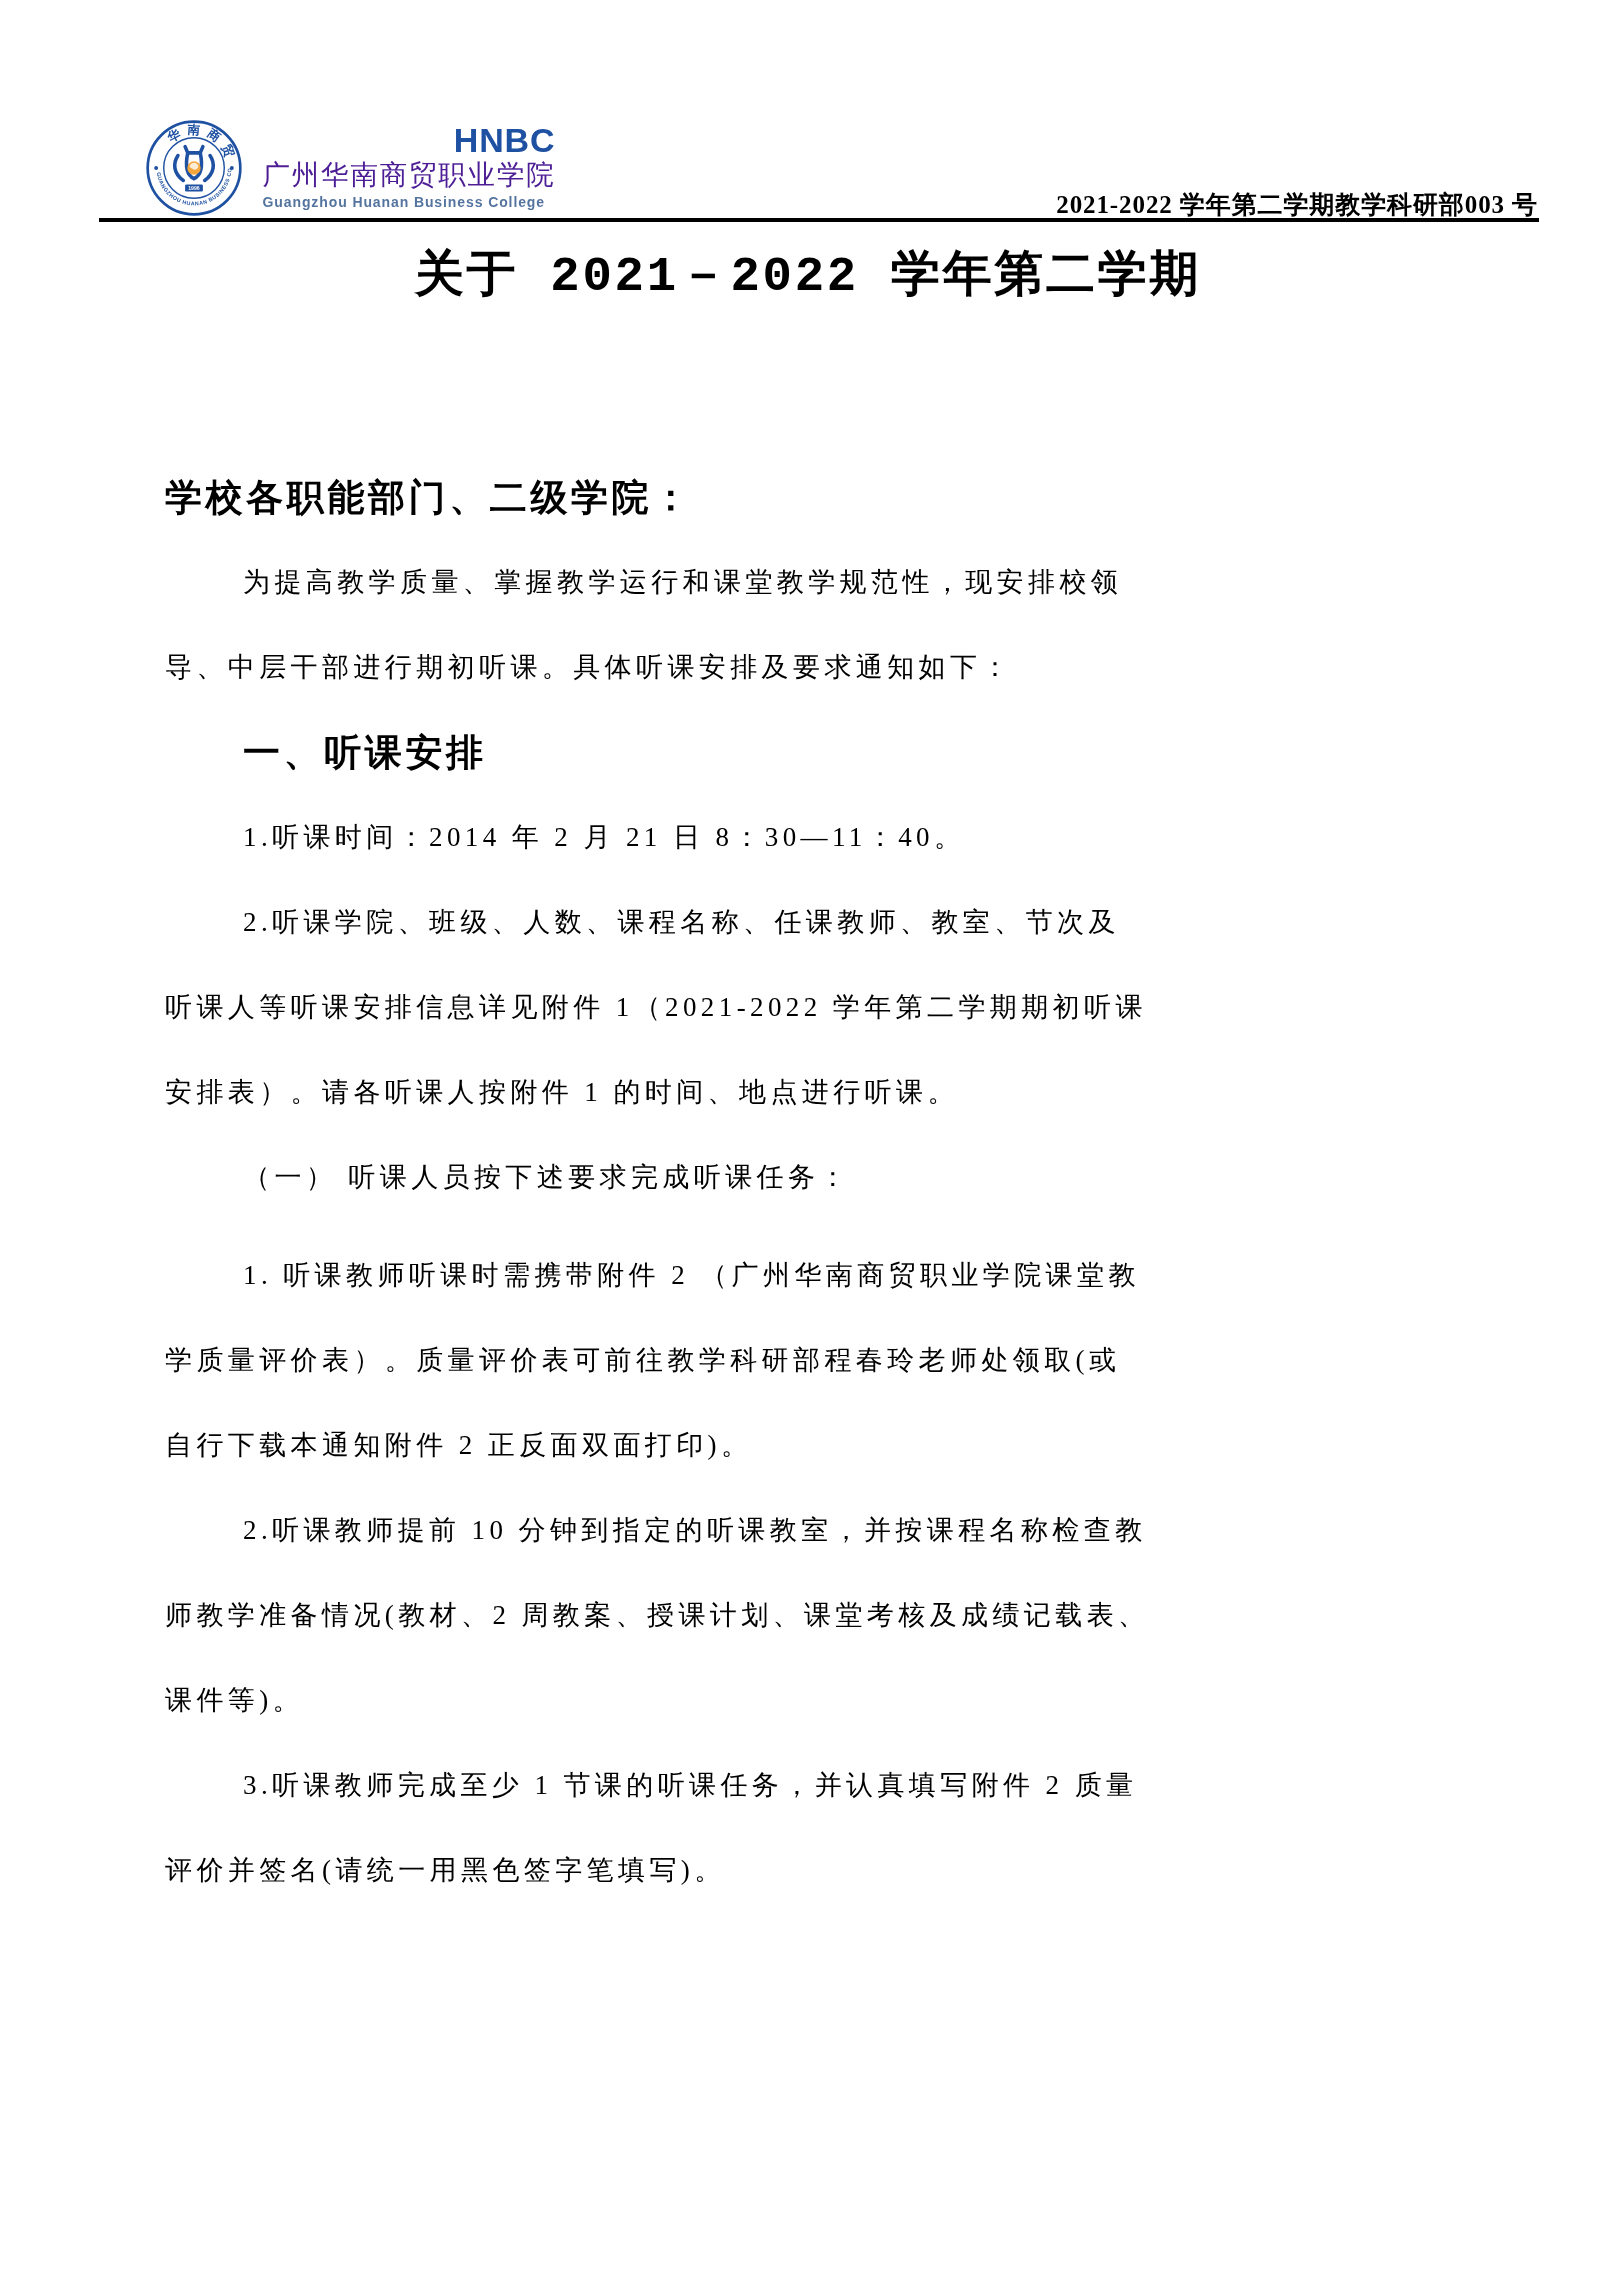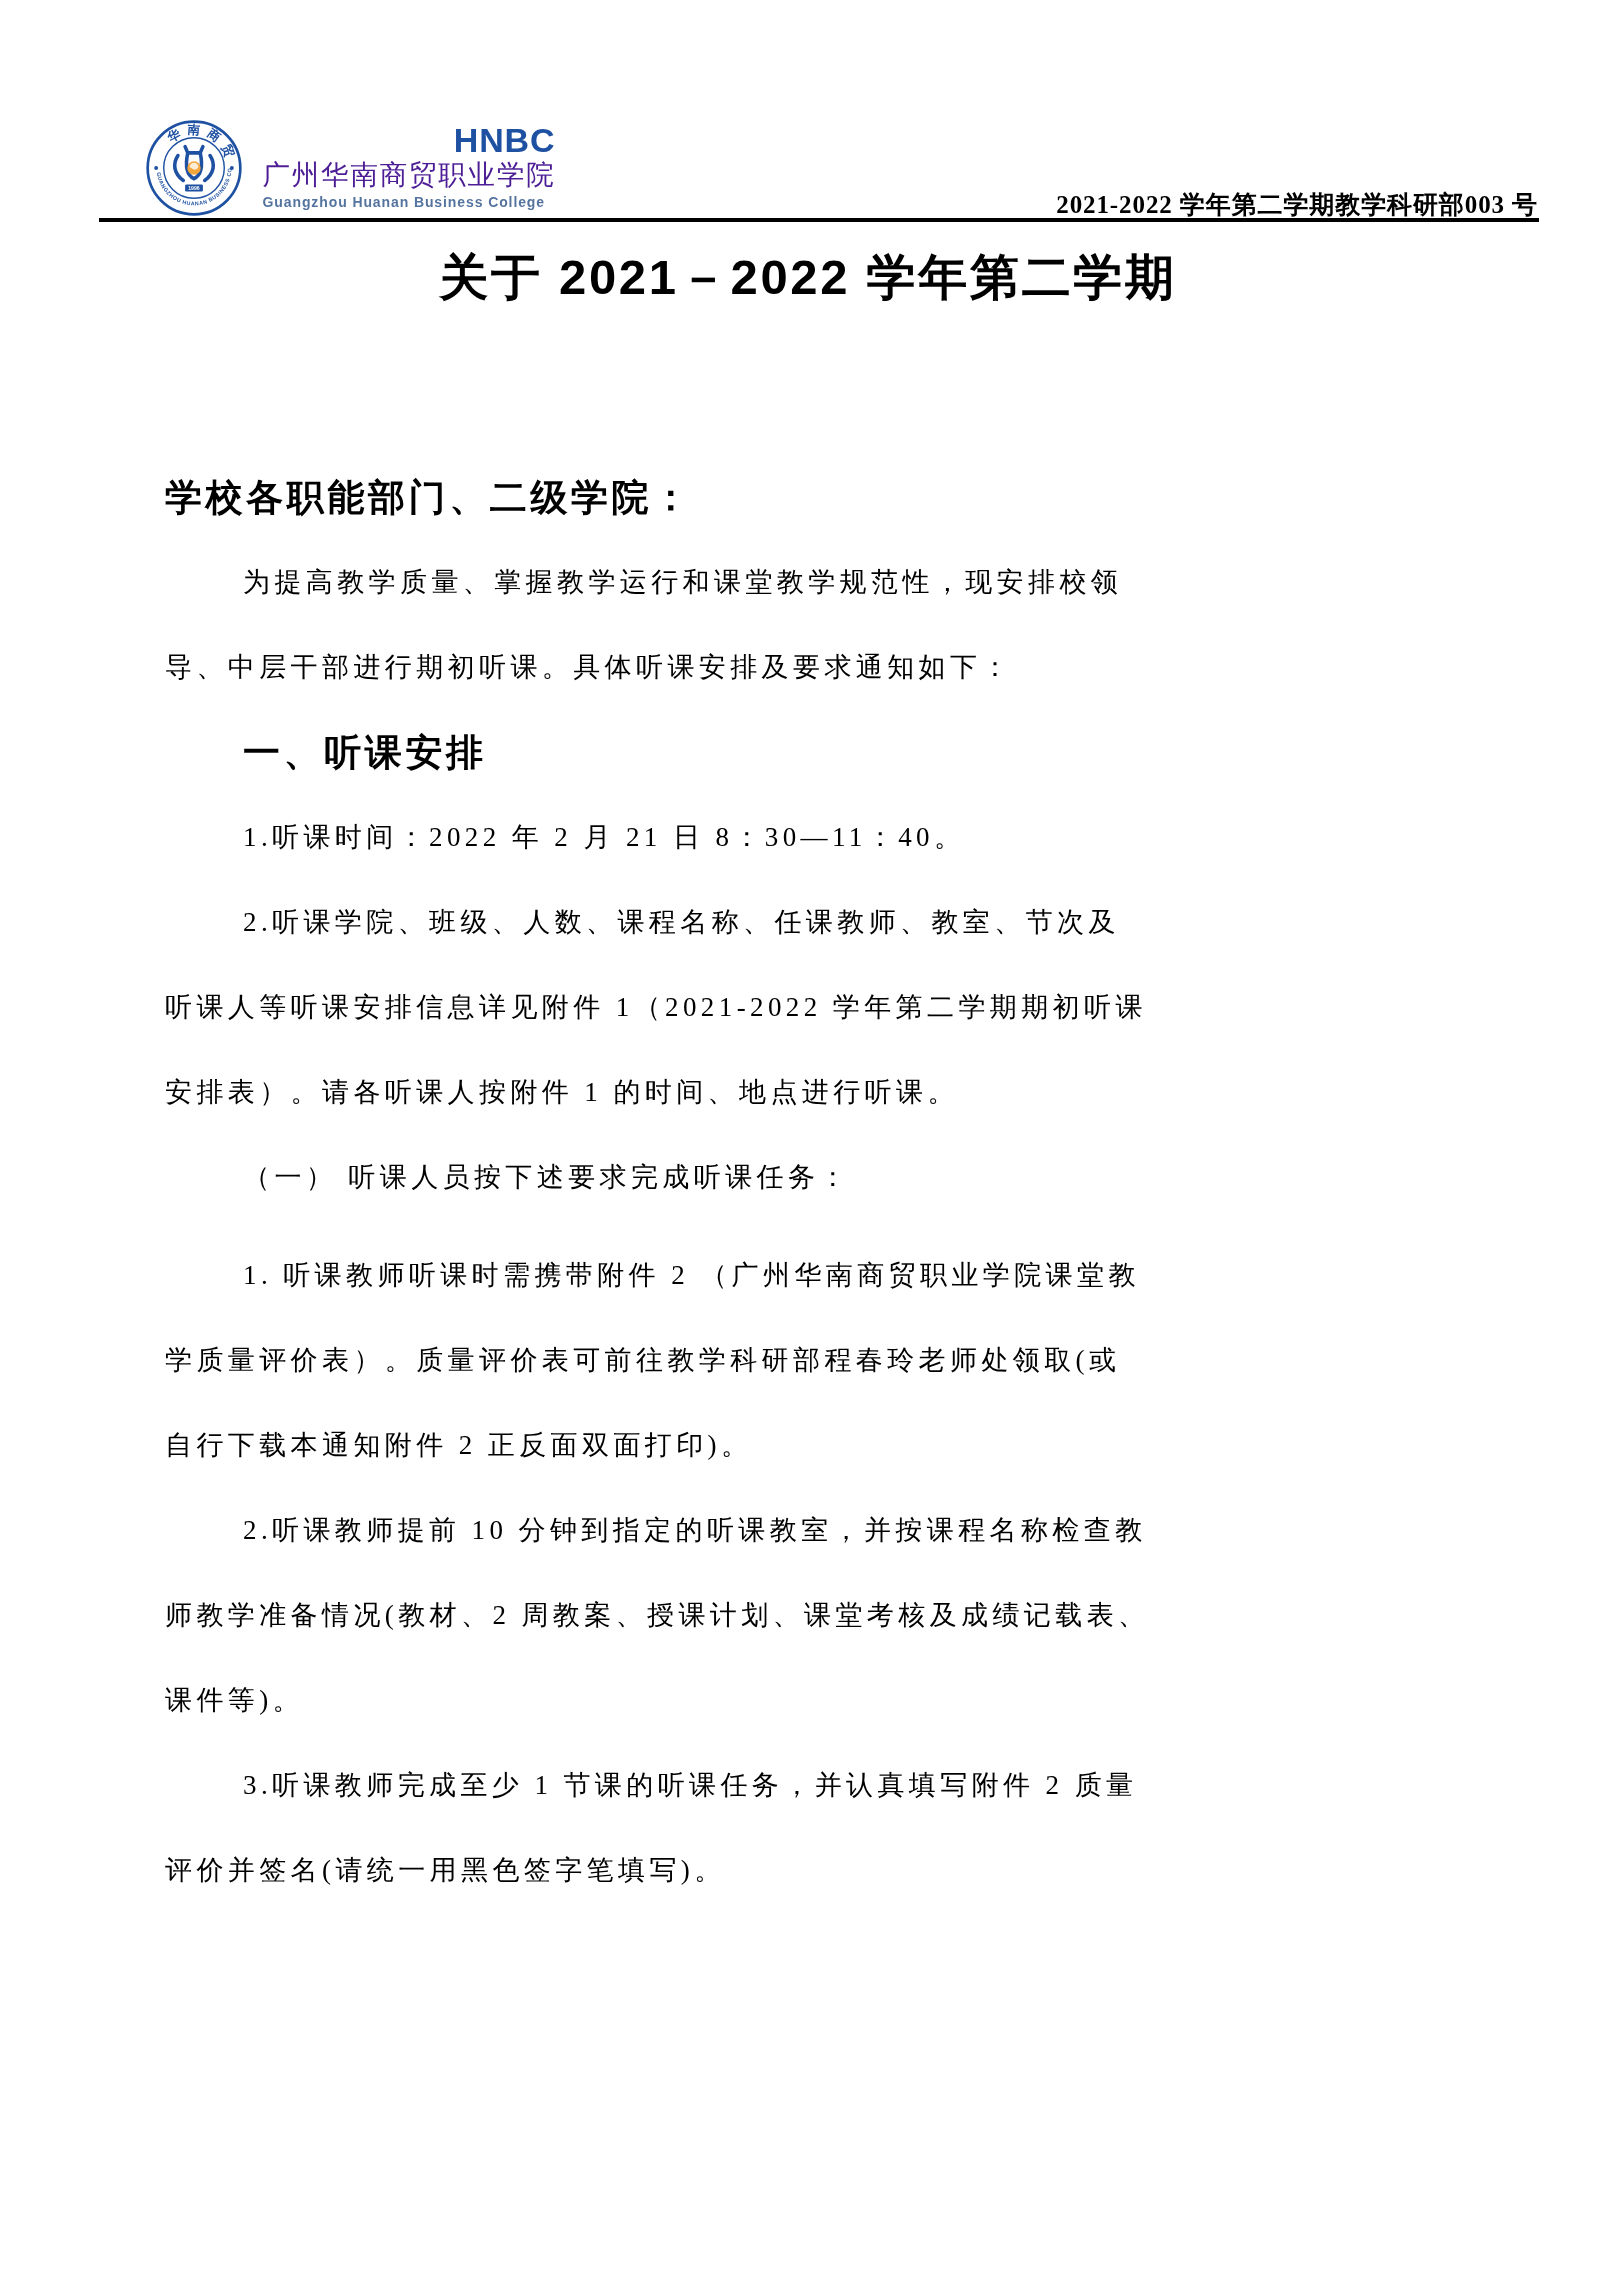--- a/index.html
+++ b/index.html
@@ -40,21 +40,21 @@
   .header-rule{
     position:absolute;left:99px;top:218px;
     width:1440px;height:4.4px;background:#000;
   }
   
   .title-block{
     position:absolute;left:0;top:236px;width:1616px;
     text-align:center;
   }
   .title-line{
-    font-family:Liberation Sans, sans-serif;
+    font-family:Liberation Mono, monospace;
     font-weight:bold;font-size:49px;line-height:82px;
     letter-spacing:2.7px;white-space:nowrap;
   }
   
   .doc-body{
     position:absolute;left:147px;top:455px;width:1359px;
   }
   .line{
     white-space:nowrap;
     line-height:85px;height:85px;margin-left:18px;
@@ -116,21 +116,21 @@
 
   <div class="title-block">
     <div class="title-line">关于 2021－2022 学年第二学期</div>
   </div>
 
   <div class="doc-body">
       <div class="line hei">学校各职能部门、二级学院：</div>
       <div class="line song indent">为提高教学质量、掌握教学运行和课堂教学规范性，现安排校领</div>
       <div class="line song">导、中层干部进行期初听课。具体听课安排及要求通知如下：</div>
       <div class="line hei indent">一、听课安排</div>
-      <div class="line song indent">1.听课时间：2022 年 2 月 21 日 8：30—11：40。</div>
+      <div class="line song indent">1.听课时间：2014 年 2 月 21 日 8：30—11：40。</div>
       <div class="line song indent">2.听课学院、班级、人数、课程名称、任课教师、教室、节次及</div>
       <div class="line song">听课人等听课安排信息详见附件 1（2021-2022 学年第二学期期初听课</div>
       <div class="line song">安排表）。请各听课人按附件 1 的时间、地点进行听课。</div>
       <div class="line song indent">（一） 听课人员按下述要求完成听课任务：</div>
       <div class="line song indent gap">1. 听课教师听课时需携带附件 2 （广州华南商贸职业学院课堂教</div>
       <div class="line song">学质量评价表）。质量评价表可前往教学科研部程春玲老师处领取(或</div>
       <div class="line song">自行下载本通知附件 2 正反面双面打印)。</div>
       <div class="line song indent">2.听课教师提前 10 分钟到指定的听课教室，并按课程名称检查教</div>
       <div class="line song">师教学准备情况(教材、2 周教案、授课计划、课堂考核及成绩记载表、</div>
       <div class="line song">课件等)。</div>

